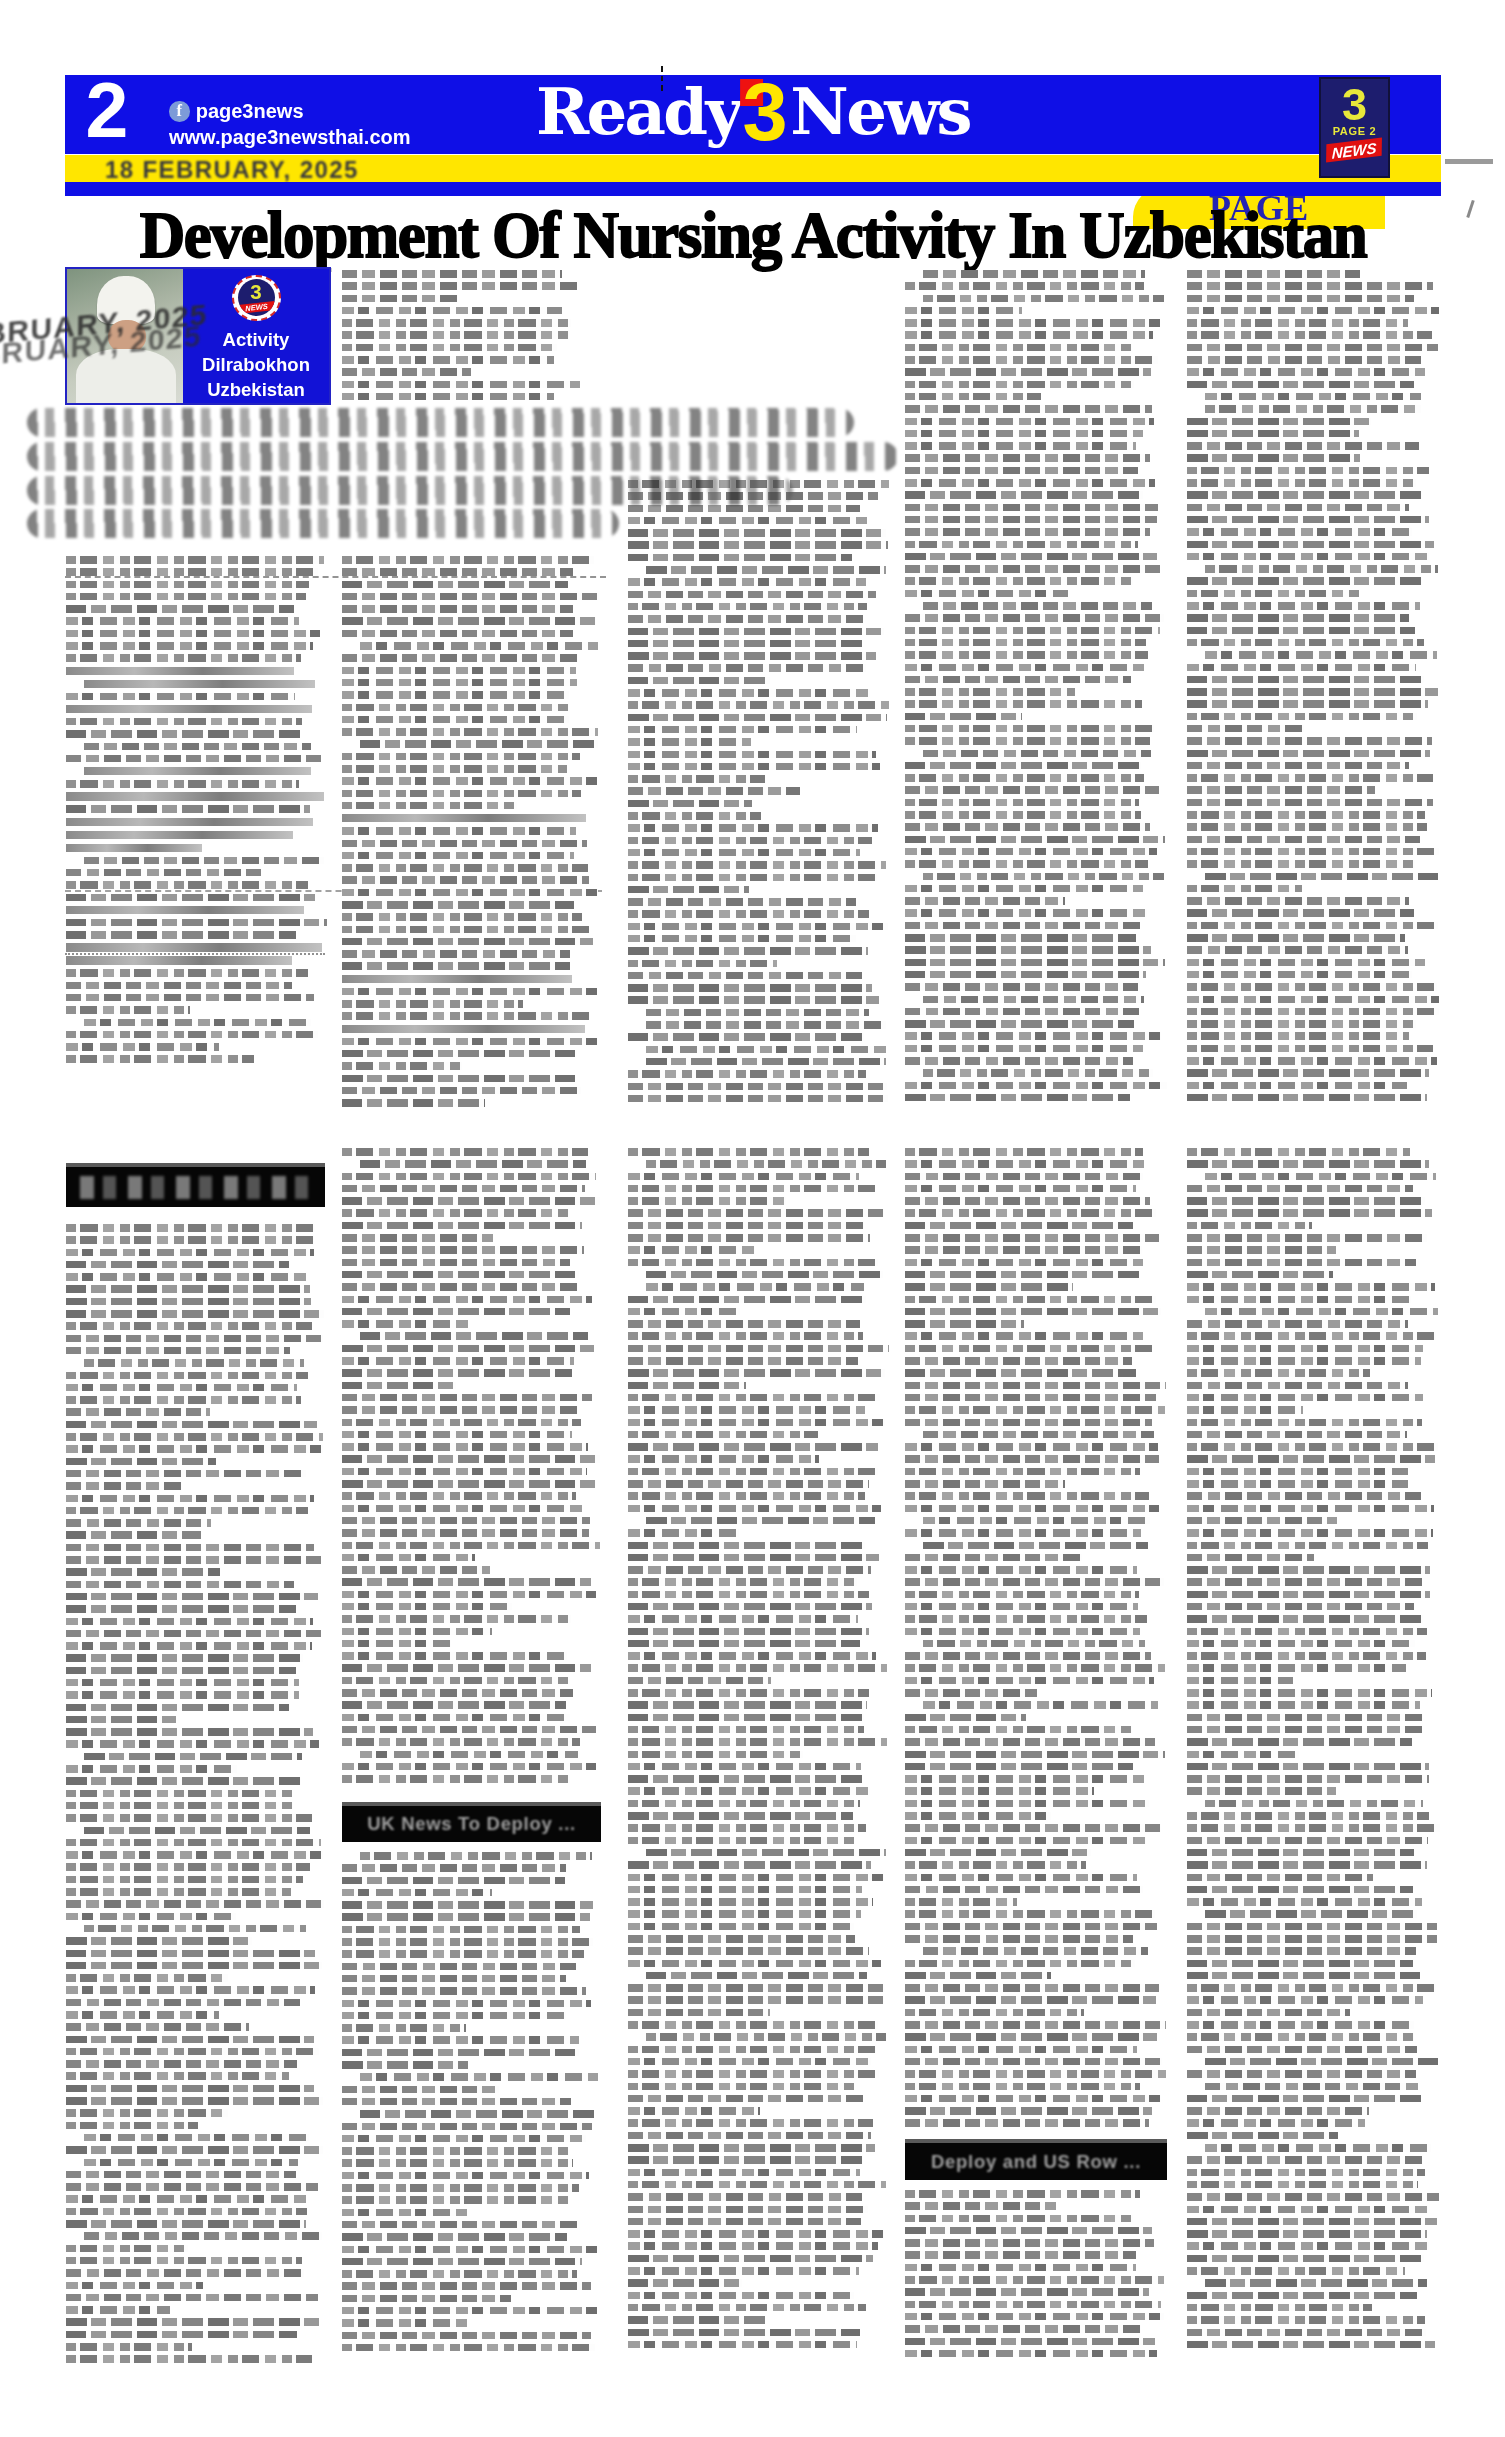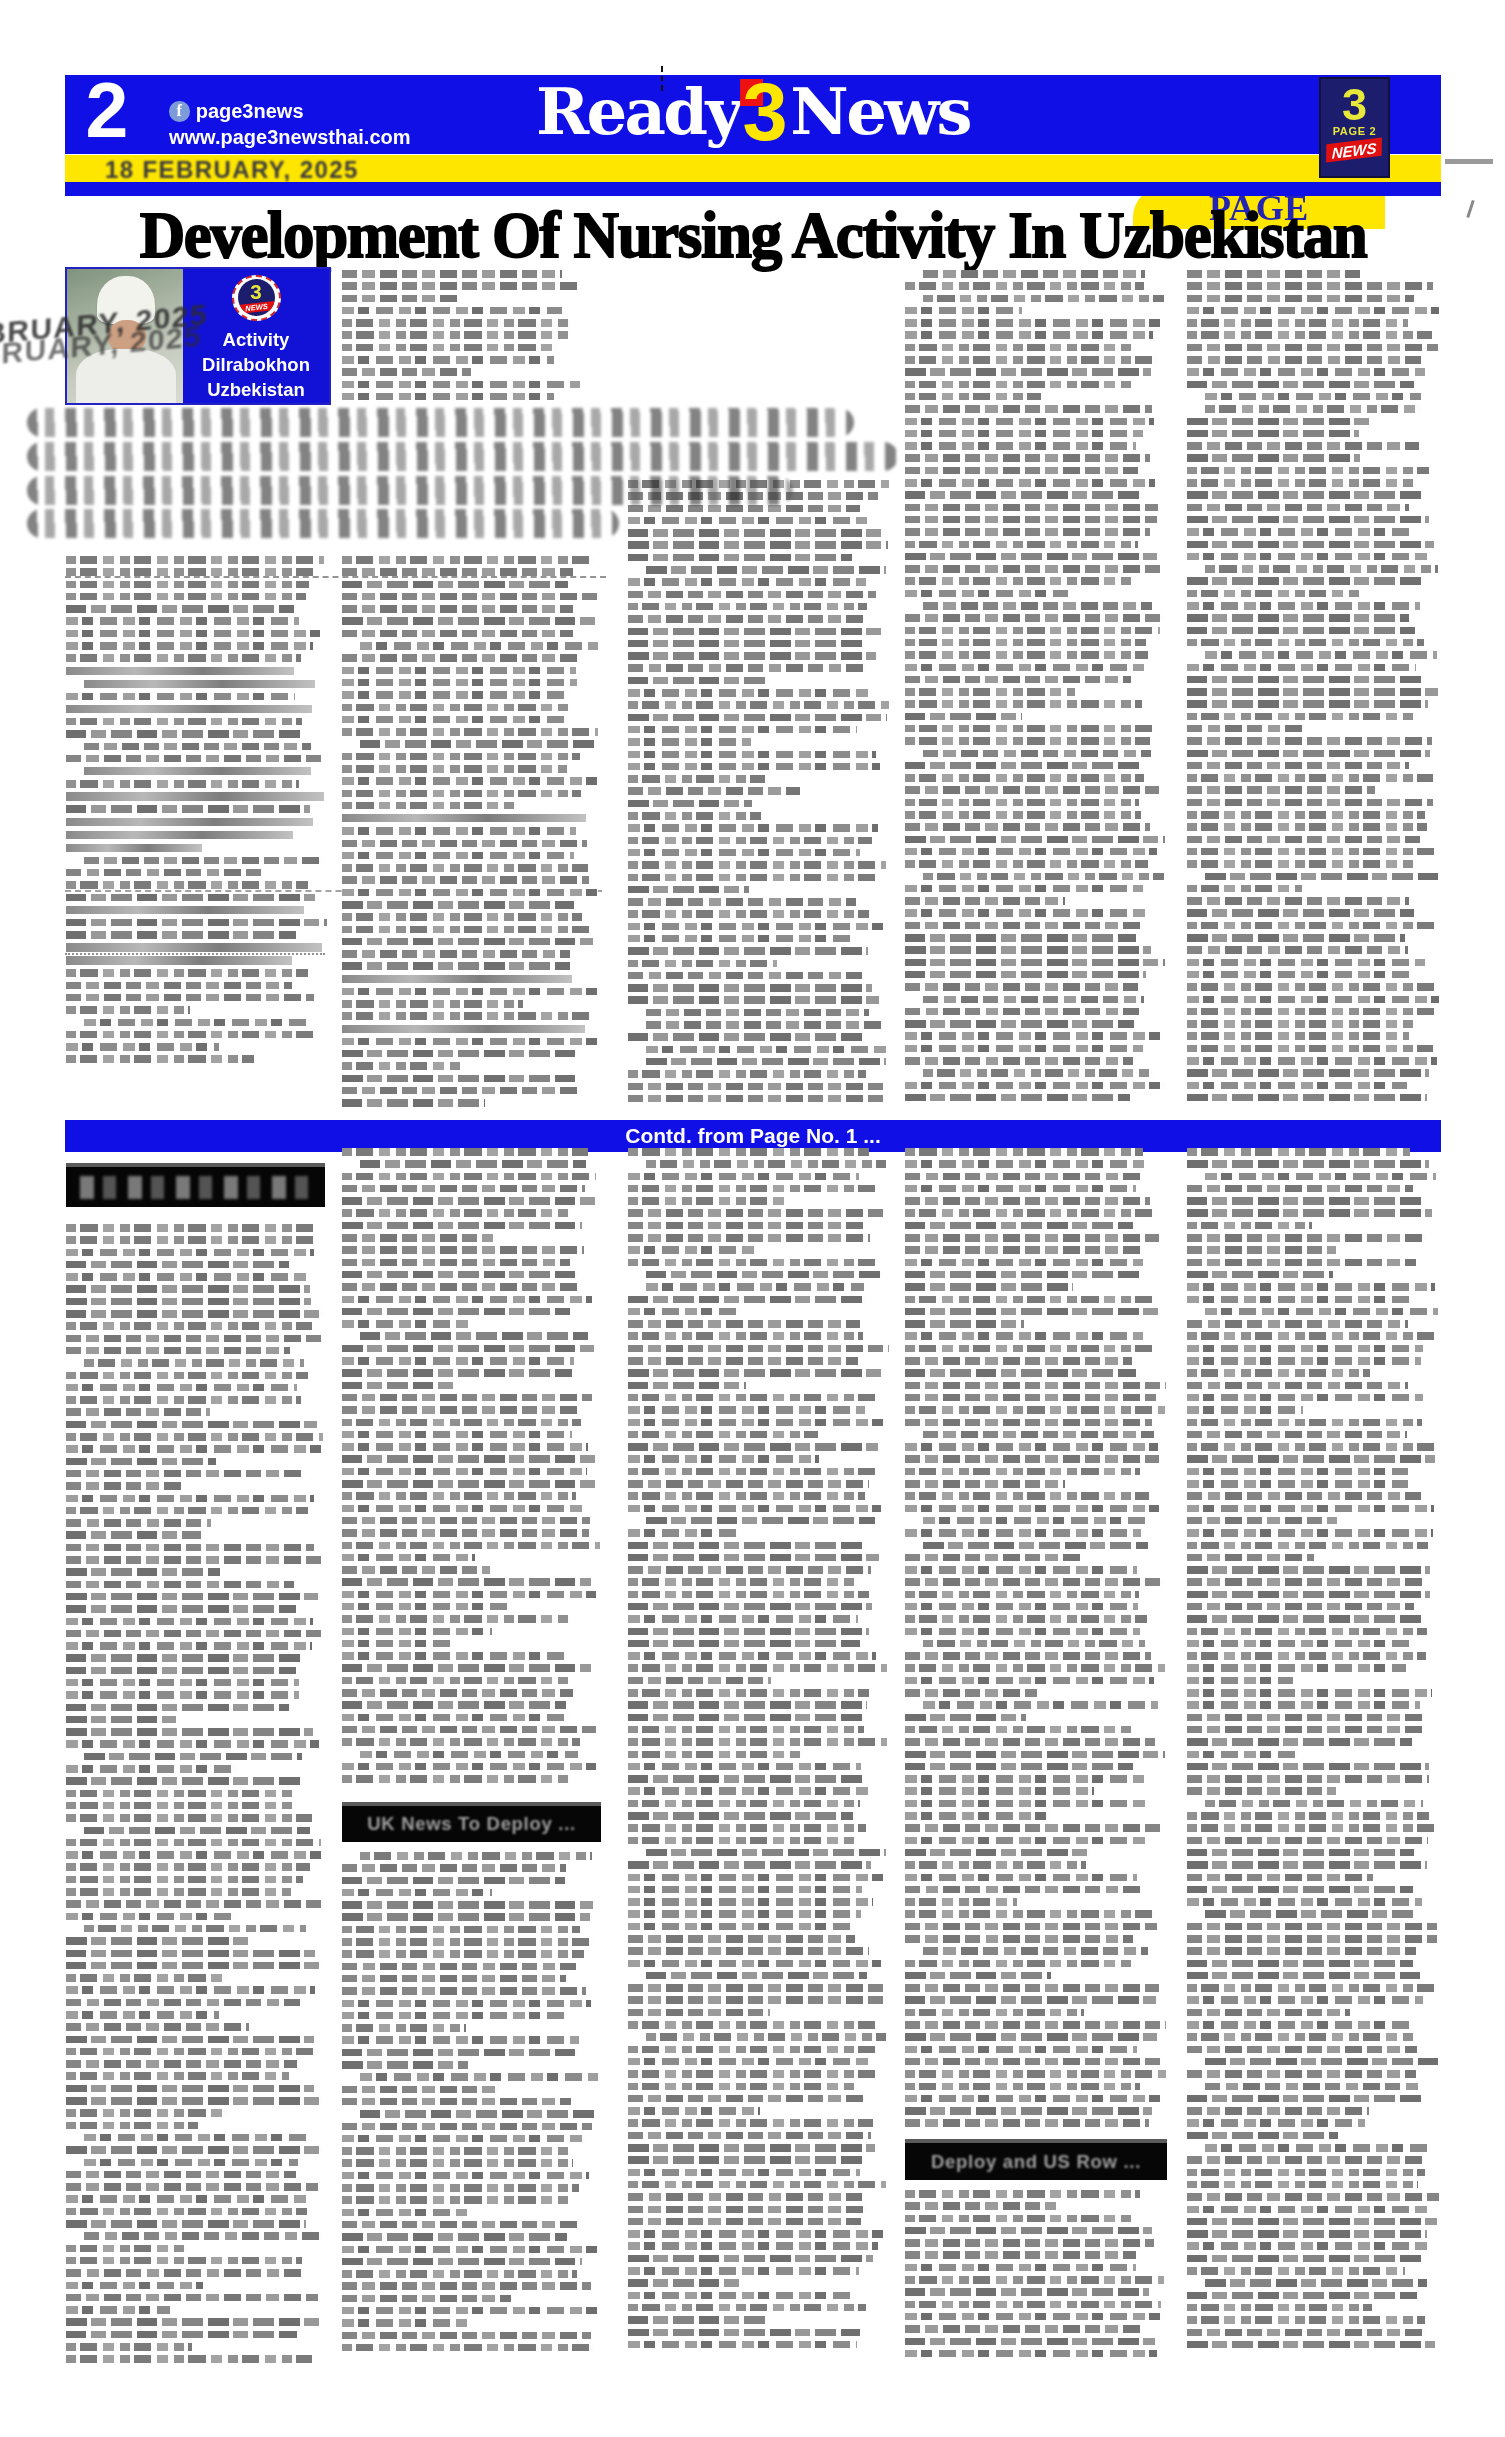--- a/index.html
+++ b/index.html
@@ -459,23 +459,20 @@
       <div class="nl p1" style="width:95.9%;margin-left:0px"></div>
       <div class="nl p3 streak" style="width:93.8%;margin-left:0px"></div>
       <div class="nl p3" style="width:99.0%;margin-left:0px"></div>
       <div class="nl p2" style="width:90.9%;margin-left:0px"></div>
       <div class="nl p1" style="width:46.4%;margin-left:0px"></div>
       <div class="nl p2" style="width:90.1%;margin-left:0px"></div>
       <div class="nl p0" style="width:92.1%;margin-left:0px"></div>
       <div class="nl p2" style="width:55.4%;margin-left:0px"></div>
     </div>
 
-  <div class="contd-bar">
-    <span class="contd-label">Contd. from Page No. 1 ...</span>
-  </div>
 
   <div class="hbox" style="left:66px;top:1163px;width:259px;height:44px;">
     <div class="hbox-noise"></div>
   </div>
   <div class="noise" style="left:66px;top:1224px;width:259px;">
       <div class="nl p1" style="width:96.1%;margin-left:0px"></div>
       <div class="nl p1" style="width:95.8%;margin-left:0px"></div>
       <div class="nl p3" style="width:95.6%;margin-left:0px"></div>
       <div class="nl p2" style="width:86.2%;margin-left:0px"></div>
       <div class="nl p3" style="width:92.5%;margin-left:0px"></div>

